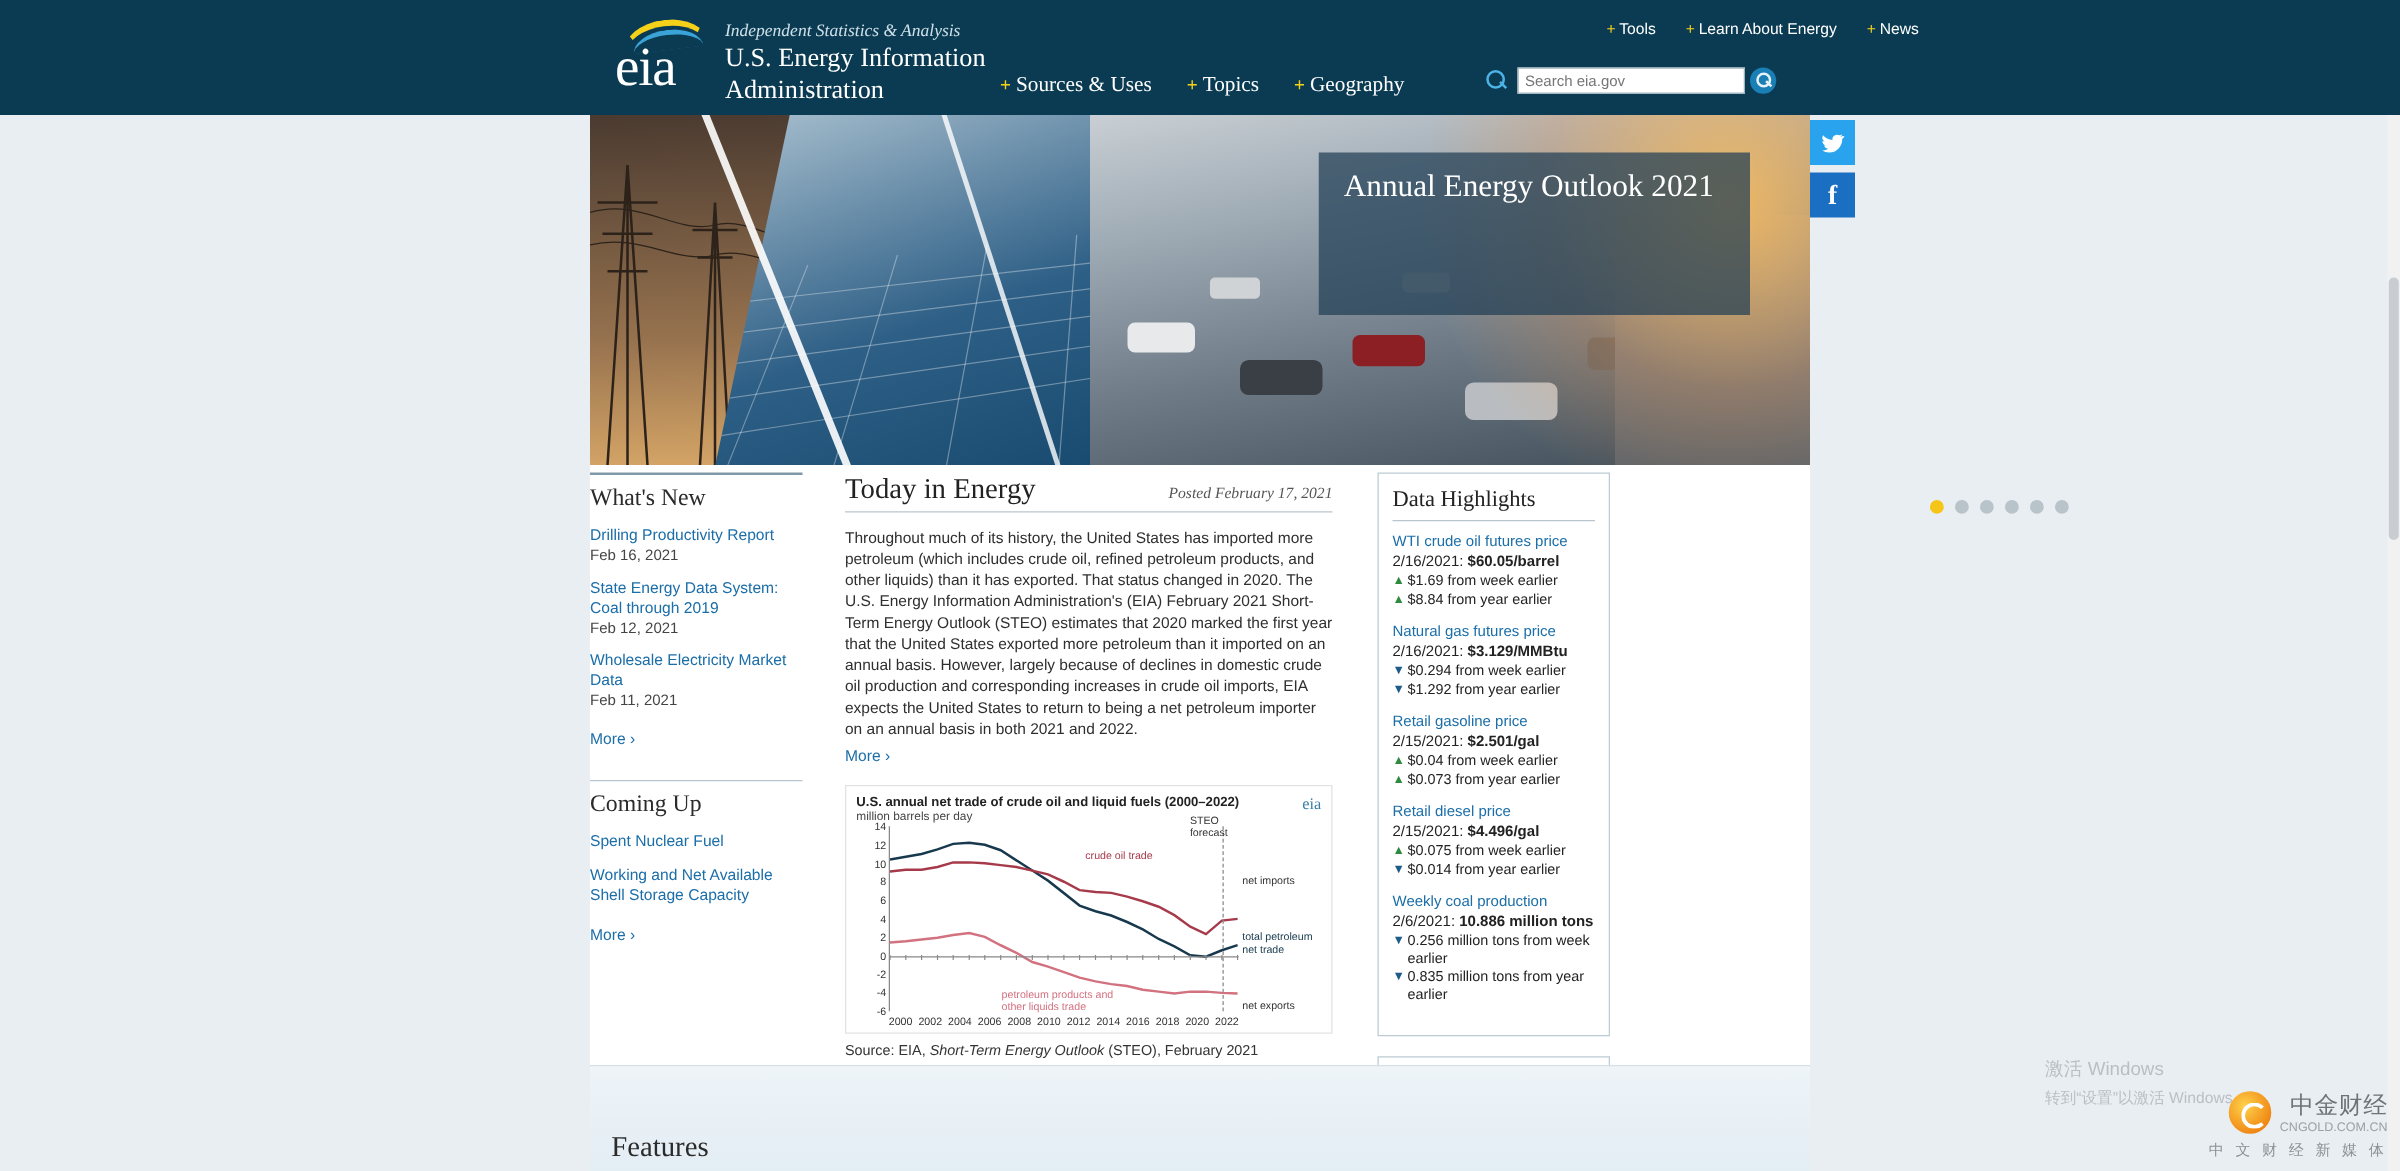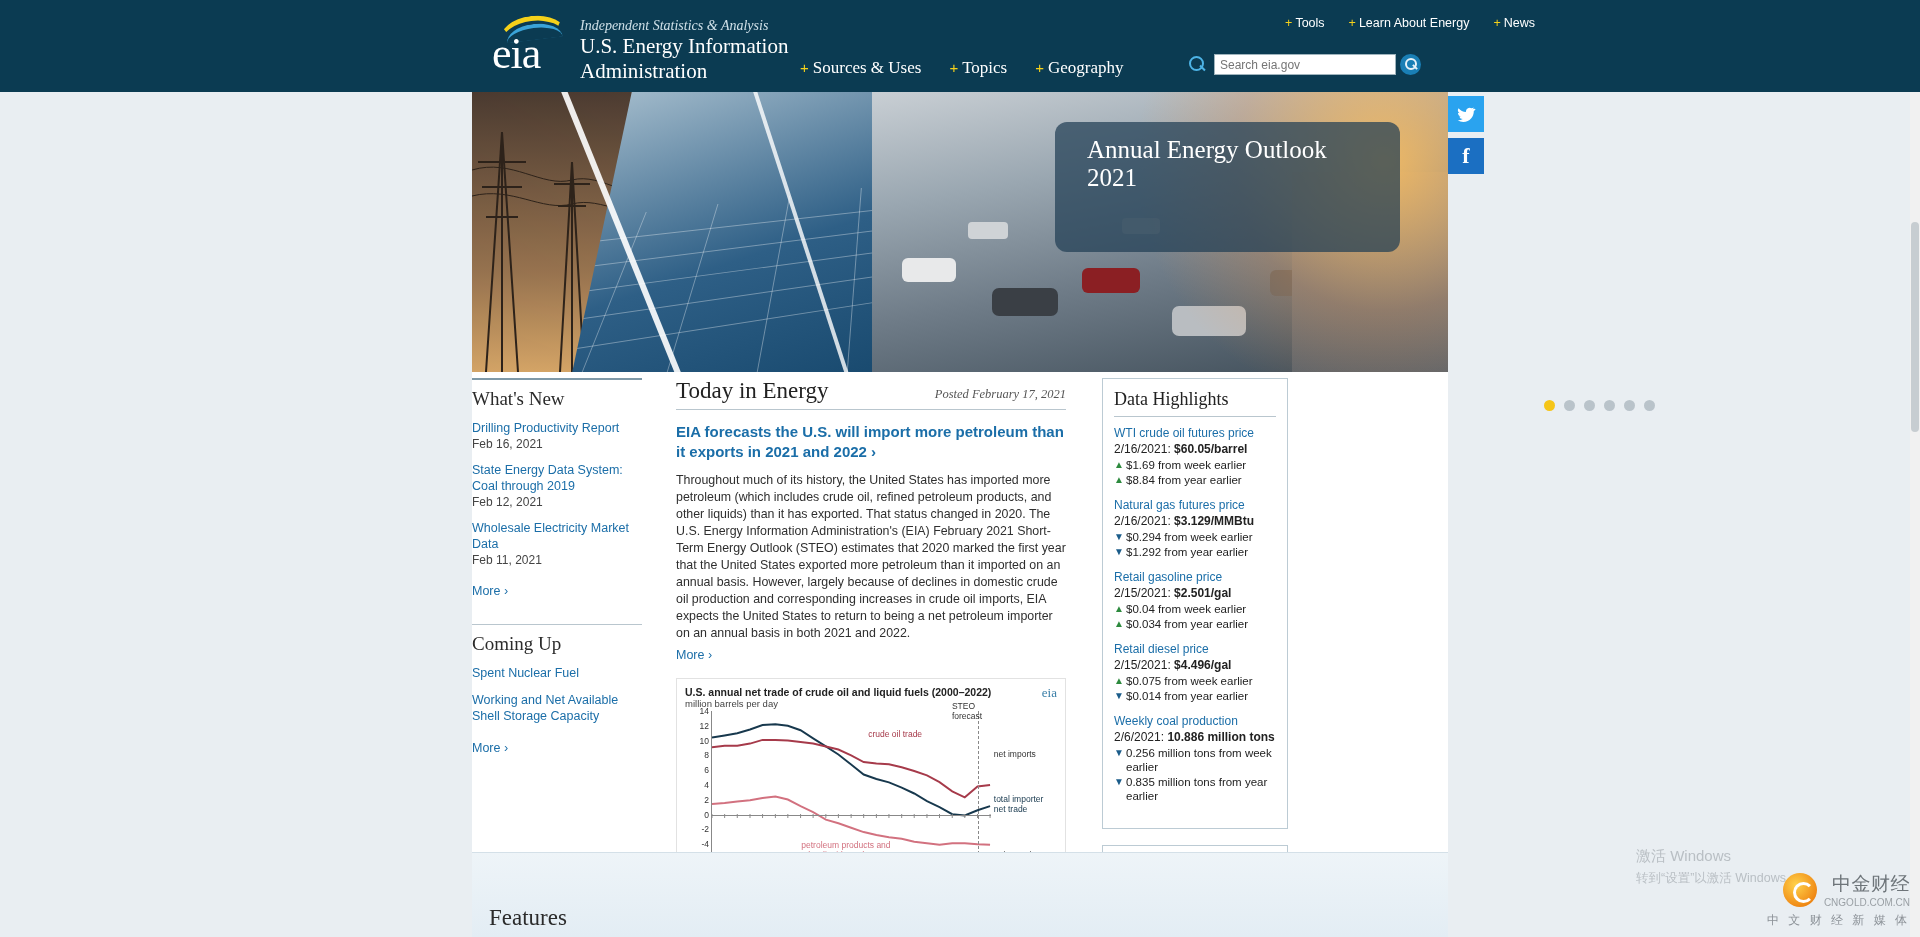--- a/index.html
+++ b/index.html
@@ -127,21 +127,21 @@
   .hero .diag{
     position:absolute; left:150px; top:-40px; width:6px; height:380px;
     background:#ffffff; transform:rotate(-22deg); opacity:.9;
   }
   .hero .diag2{
     position:absolute; left:330px; top:-40px; width:4px; height:380px;
     background:#ffffff; transform:rotate(-18deg); opacity:.8;
   }
   .hero-card{
     position:absolute; left:583px; top:30px; width:345px; height:130px;
-    background:rgba(33,63,84,.72); padding:14px 32px;border-radius:12px;
+    background:rgba(33,63,84,.72); padding:14px 20px;
   }
   .hero-card h2{
     margin:0 0 12px 0; font-family:"Liberation Serif", serif;
     font-size:25px; font-weight:normal; color:#ffffff;
   }
   .hero-card p{
     margin:0; font-family:"Liberation Serif", serif; font-size:17px;
     line-height:23px; color:#dfe8ee;
   }
   .dots{ position:absolute; left:1072px; top:308px; display:flex; gap:9px; }
@@ -393,21 +393,20 @@
         </div>
         <a class="more" href="#">More ›</a>
       </div>
 
       <div class="col-mid">
         <div class="tie-head">
           <div class="tie-title">Today in Energy</div>
           <div class="tie-posted">Posted February 17, 2021</div>
         </div>
         <div class="tie-rule"></div>
-        <a class="tie-h" href="#">EIA forecasts the U.S. will import more petroleum than it exports in 2021 and 2022 ›</a>
         <div class="tie-body">Throughout much of its history, the United States has imported more petroleum (which includes crude oil, refined petroleum products, and other liquids) than it has exported. That status changed in 2020. The U.S. Energy Information Administration's (EIA) February 2021 Short-Term Energy Outlook (STEO) estimates that 2020 marked the first year that the United States exported more petroleum than it imported on an annual basis. However, largely because of declines in domestic crude oil production and corresponding increases in crude oil imports, EIA expects the United States to return to being a net petroleum importer on an annual basis in both 2021 and 2022.</div>
         <a class="more" href="#">More ›</a>
 
         
         <div class="chartbox">
           <div class="ch-eia">eia</div>
           <div class="ch-title">U.S. annual net trade of crude oil and liquid fuels (2000–2022)</div>
           <div class="ch-sub">million barrels per day</div>
 
           <div class="plot">
@@ -438,21 +437,21 @@
               <g stroke="#888" stroke-width="1">
                 <path d="M0,103 L0,107 M13.5,103 L13.5,107 M27,103 L27,107 M40.6,103 L40.6,107 M54,103 L54,107 M67.7,103 L67.7,107 M81,103 L81,107 M94.6,103 L94.6,107 M108,103 L108,107 M121.6,103 L121.6,107 M135,103 L135,107 M148.6,103 L148.6,107 M162,103 L162,107 M175.6,103 L175.6,107 M189,103 L189,107 M202.6,103 L202.6,107 M216,103 L216,107 M229.6,103 L229.6,107 M243,103 L243,107 M256.6,103 L256.6,107 M270,103 L270,107 M283.6,103 L283.6,107 M297,103 L297,107"></path>
               </g>
             </svg>
 
             <div class="steo" style="left:86%; top:-10px; width:48px">
               <span>STEO forecast</span>
             </div>
             <div class="ann red" style="left:56%; top:12%; width:60px">crude oil trade</div>
             <div class="ann pink" style="left:32%; top:87%; width:108px">petroleum products and other liquids trade</div>
-            <div class="ann dark" style="left:101%; top:56%; width:62px">total importer net trade</div>
+            <div class="ann dark" style="left:101%; top:56%; width:62px">total petroleum net trade</div>
             <div class="ann" style="left:101%; top:26%; width:60px; color:#333">net imports</div>
             <div class="ann" style="left:101%; top:93%; width:60px; color:#333">net exports</div>
           </div>
 
           <div class="xlabels">
             <span>2000</span>
             <span>2002</span>
             <span>2004</span>
             <span>2006</span>
             <span>2008</span>
@@ -515,21 +514,21 @@
             <div class="dh-val">
               <span>2/15/2021:</span>
               <b>$2.501/gal</b>
             </div>
             <div class="dh-row">
               <span class="arrow up">▲</span>
               <span>$0.04 from week earlier</span>
             </div>
             <div class="dh-row">
               <span class="arrow up">▲</span>
-              <span>$0.034 from year earlier</span>
+              <span>$0.073 from year earlier</span>
             </div>
           </div>
 
           <div class="dh-group">
             <a class="dh-name" href="#">Retail diesel price</a>
             <div class="dh-val">
               <span>2/15/2021:</span>
               <b>$4.496/gal</b>
             </div>
             <div class="dh-row">

